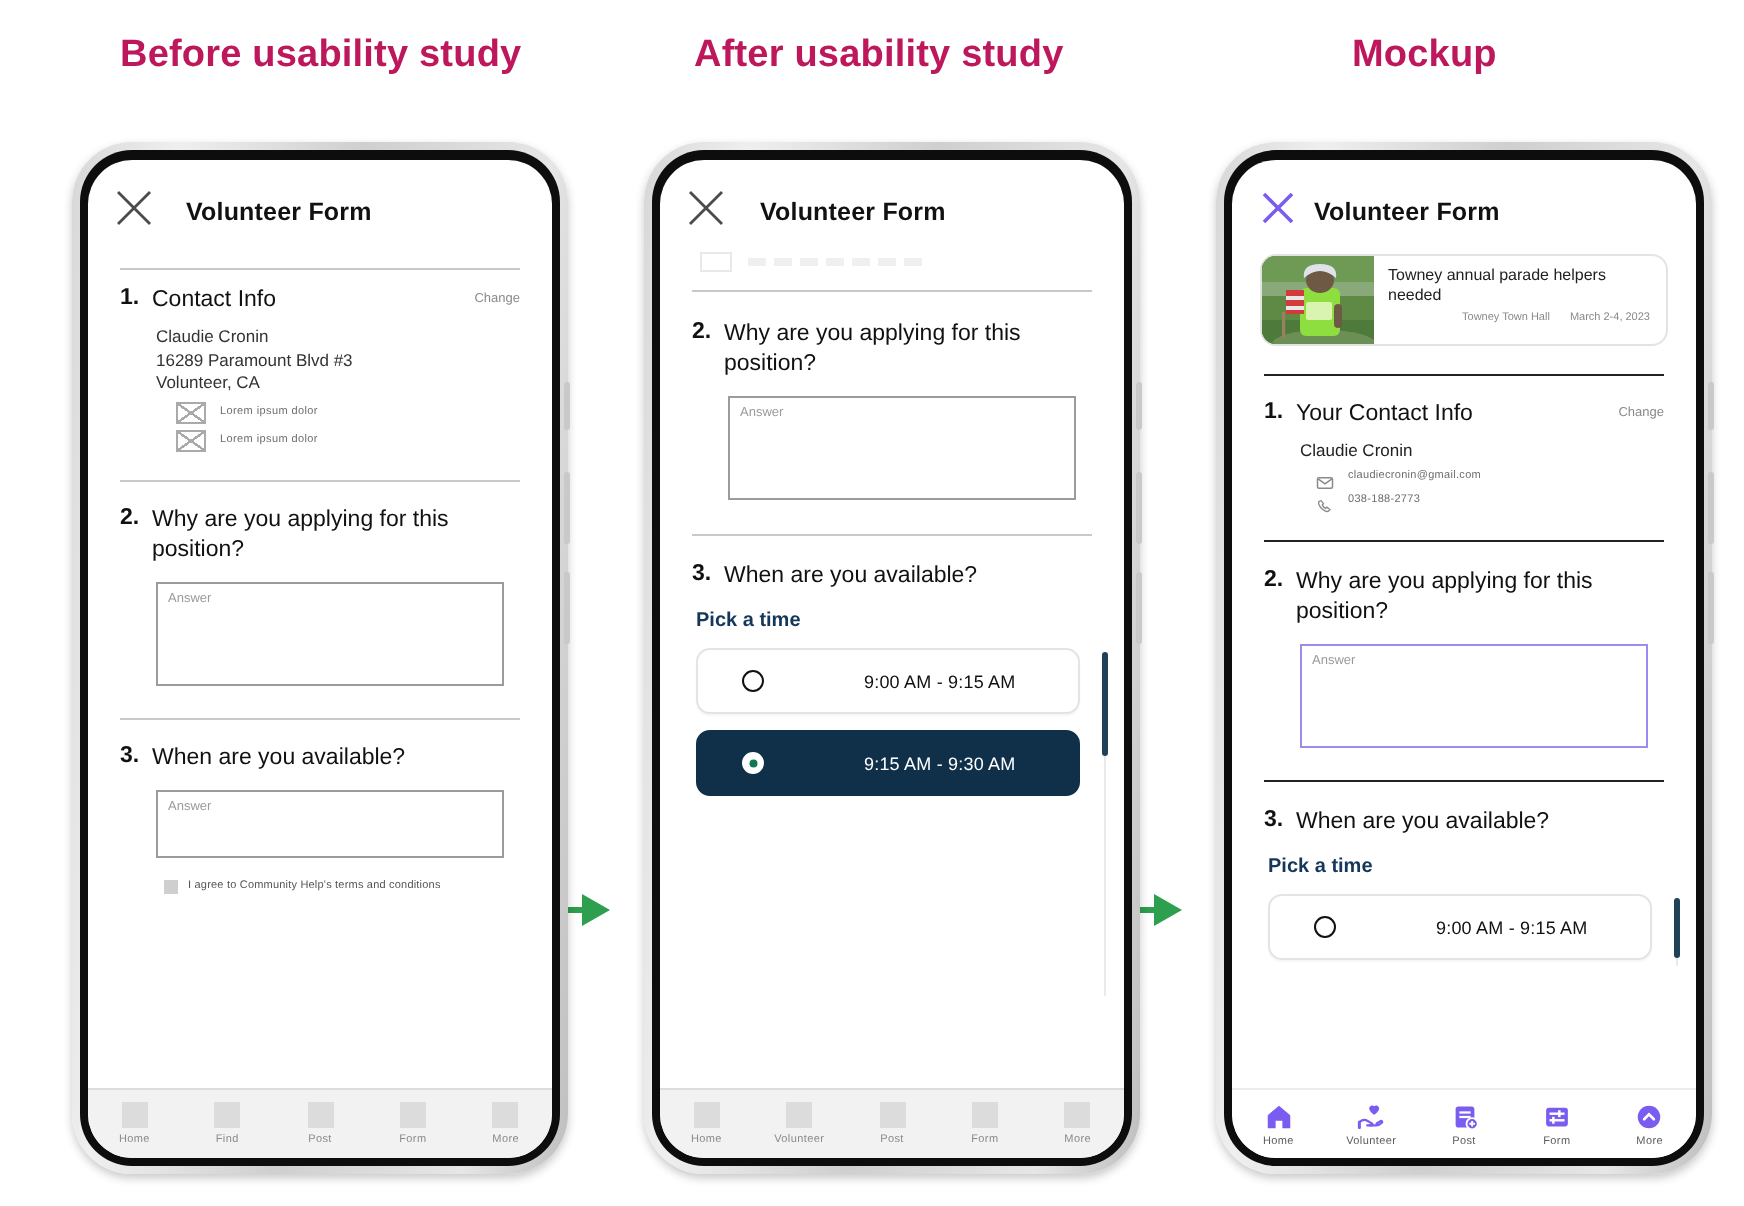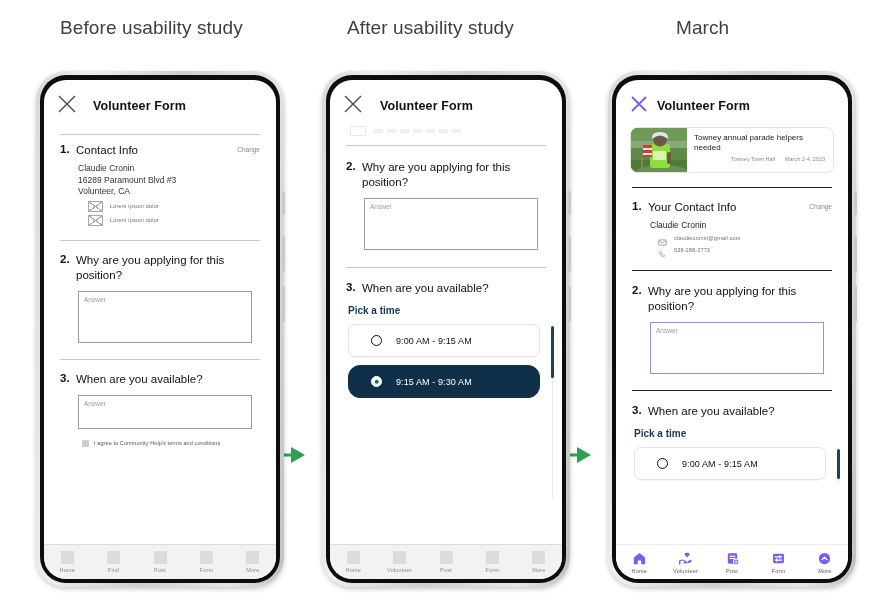--- a/index.html
+++ b/index.html
@@ -6,21 +6,21 @@
   body{
     width:872px;height:603px;background:#ffffff;
     font-family:"Liberation Sans",sans-serif;
     overflow:hidden;position:relative;
   }
   .stage{position:absolute;inset:0;}
 
   
   .col-title{
     position:absolute;top:17px;
-    color:#404040;font-size:19px;font-weight:400;
+    color:#be185d;font-size:19px;font-weight:700;
     letter-spacing:.1px;white-space:nowrap;
   }
   #title-0{left:60px;}
   #title-1{left:347px;}
   #title-2{left:676px;}
 
   
   .arrow{position:absolute;top:444px;width:36px;height:22px;}
   #arrow-0{left:270px;}
   #arrow-1{left:556px;}
@@ -112,22 +112,23 @@
   .tabbar.mock{background:#ffffff;border-top:1px solid #ececec;}
   .tabbar.mock .tab-lbl{font-size:5.5px;color:#5b5b5b;margin-top:2px;}
   .mock-ico{width:15px;height:15px;display:block;}
 
   
   .pick{font-size:10px;font-weight:700;color:#14375a;margin:9px 0 0 18px;}
   .slot{
     height:31px;margin:8px 18px 0 18px;margin-right:22px;border:1px solid #e4e4e4;
     border-radius:7px;display:flex;align-items:center;background:#fff;
     box-shadow:0 1px 1px rgba(0,0,0,.04);
-  }
-  .slot.sel{background:#10304a;border-color:#10304a;box-shadow:none;border-radius:12px;}
+    gap:36px;
+  }
+  .slot.sel{background:#10304a;border-color:#10304a;box-shadow:none;}
   .radio{
     width:11px;height:11px;border:1.6px solid #111;border-radius:50%;
     margin-left:22px;flex:0 0 auto;box-sizing:border-box;
   }
   .slot.sel .radio{
     border-color:#fff;background:#fff;position:relative;
   }
   .slot.sel .radio:after{
     content:"";position:absolute;left:50%;top:50%;transform:translate(-50%,-50%);
     width:4.5px;height:4.5px;border-radius:50%;background:#0f7a52;
@@ -158,21 +159,21 @@
   .ghost .gl{width:88px;height:4px;margin-left:8px;background:
      repeating-linear-gradient(90deg,#b9b9b9 0 9px,transparent 9px 13px);}
 </style>
 </head>
 <body>
 
 <div class="stage">
 
   <div class="col-title" id="title-0">Before usability study</div>
   <div class="col-title" id="title-1">After usability study</div>
-  <div class="col-title" id="title-2">March</div>
+  <div class="col-title" id="title-2">Mockup</div>
 
   <div class="arrow" id="arrow-0">
     <svg viewBox="0 0 36 22" width="36" height="22">
         <path d="M0 9.5h21V3l14 8-14 8v-6.5H0z" fill="#2e9e4f"></path>
       </svg>
   </div>
   <div class="arrow" id="arrow-1">
     <svg viewBox="0 0 36 22" width="36" height="22">
         <path d="M0 9.5h21V3l14 8-14 8v-6.5H0z" fill="#2e9e4f"></path>
       </svg>

